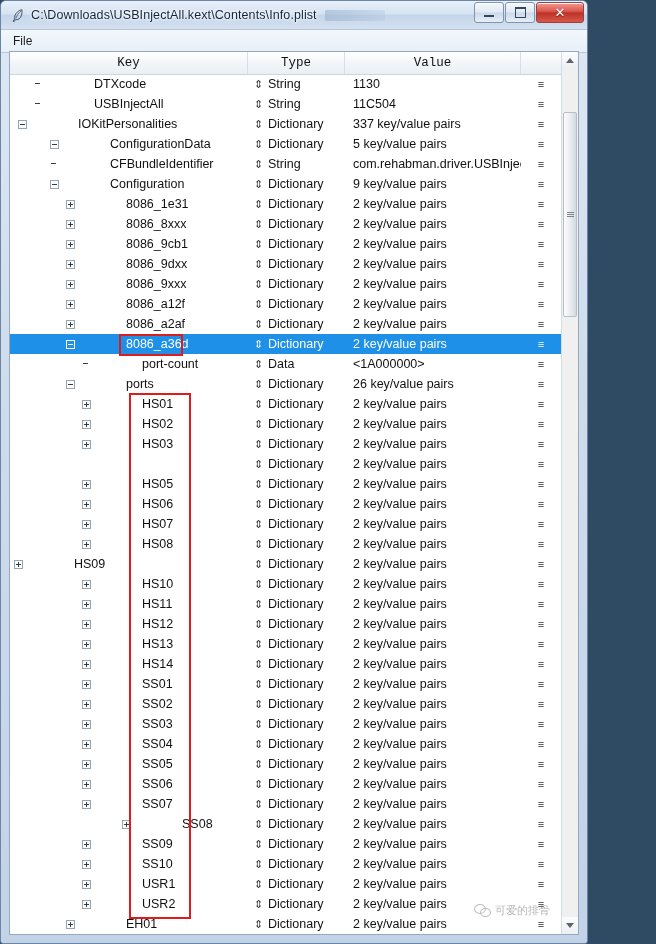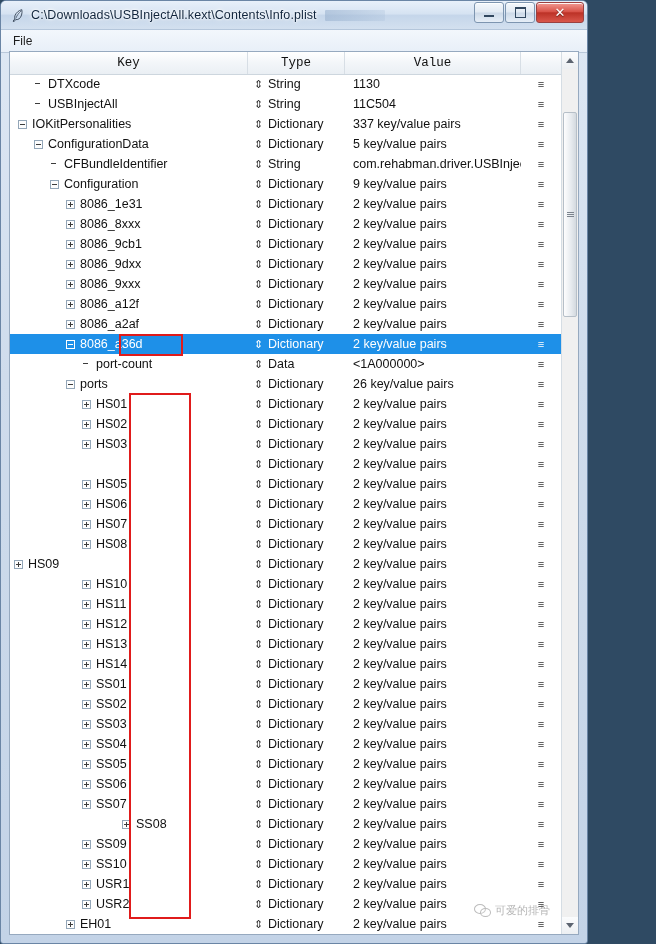--- a/index.html
+++ b/index.html
@@ -88,21 +88,21 @@
   .col-type{width:97px;flex:0 0 97px;}
   .col-value{flex:1 1 auto;}
   .col-menu{width:40px;flex:0 0 40px;}
   #rows{position:absolute;top:22px;left:0;right:0;bottom:0;}
   .row{
     display:flex;height:20px;align-items:stretch;font-size:12.5px;color:#111;
     box-sizing:border-box;
   }
   .row.selected{background:#1e90e8;color:#ffffff;}
   .cell{display:flex;align-items:center;box-sizing:border-box;overflow:hidden;white-space:nowrap;}
-  .cell.key{width:238px;flex:0 0 238px;padding-left:4px;}
+  .cell.key{width:238px;flex:0 0 238px;padding-left:4px;gap:46px;}
   .cell.type{width:97px;flex:0 0 97px;padding-left:6px;}
   .cell.value{flex:1 1 auto;padding-left:8px;}
   .cell.menu{width:40px;flex:0 0 40px;justify-content:center;}
   .twisty{
     width:9px;height:9px;flex:0 0 9px;margin-right:5px;
     border:1px solid #93a6b8;background:#fdfdfd;
     position:relative;box-sizing:border-box;
   }
   .twisty::before{
     content:"";position:absolute;left:1px;top:3px;width:5px;height:1px;background:#3c3c3c;
@@ -245,21 +245,21 @@
               <span>Dictionary</span>
             </div>
             <div class="cell value">
               <span>337 key/value pairs</span>
             </div>
             <div class="cell menu">
               <span class="hamburger">≡</span>
             </div>
           </div>
           <div class="row">
-            <div class="cell key" style="padding-left: 24px;">
+            <div class="cell key" style="padding-left: 40px;">
               <span class="twisty minus"></span>
               <span>ConfigurationData</span>
             </div>
             <div class="cell type">
               <span class="updown">⇕</span>
               <span>Dictionary</span>
             </div>
             <div class="cell value">
               <span>5 key/value pairs</span>
             </div>

